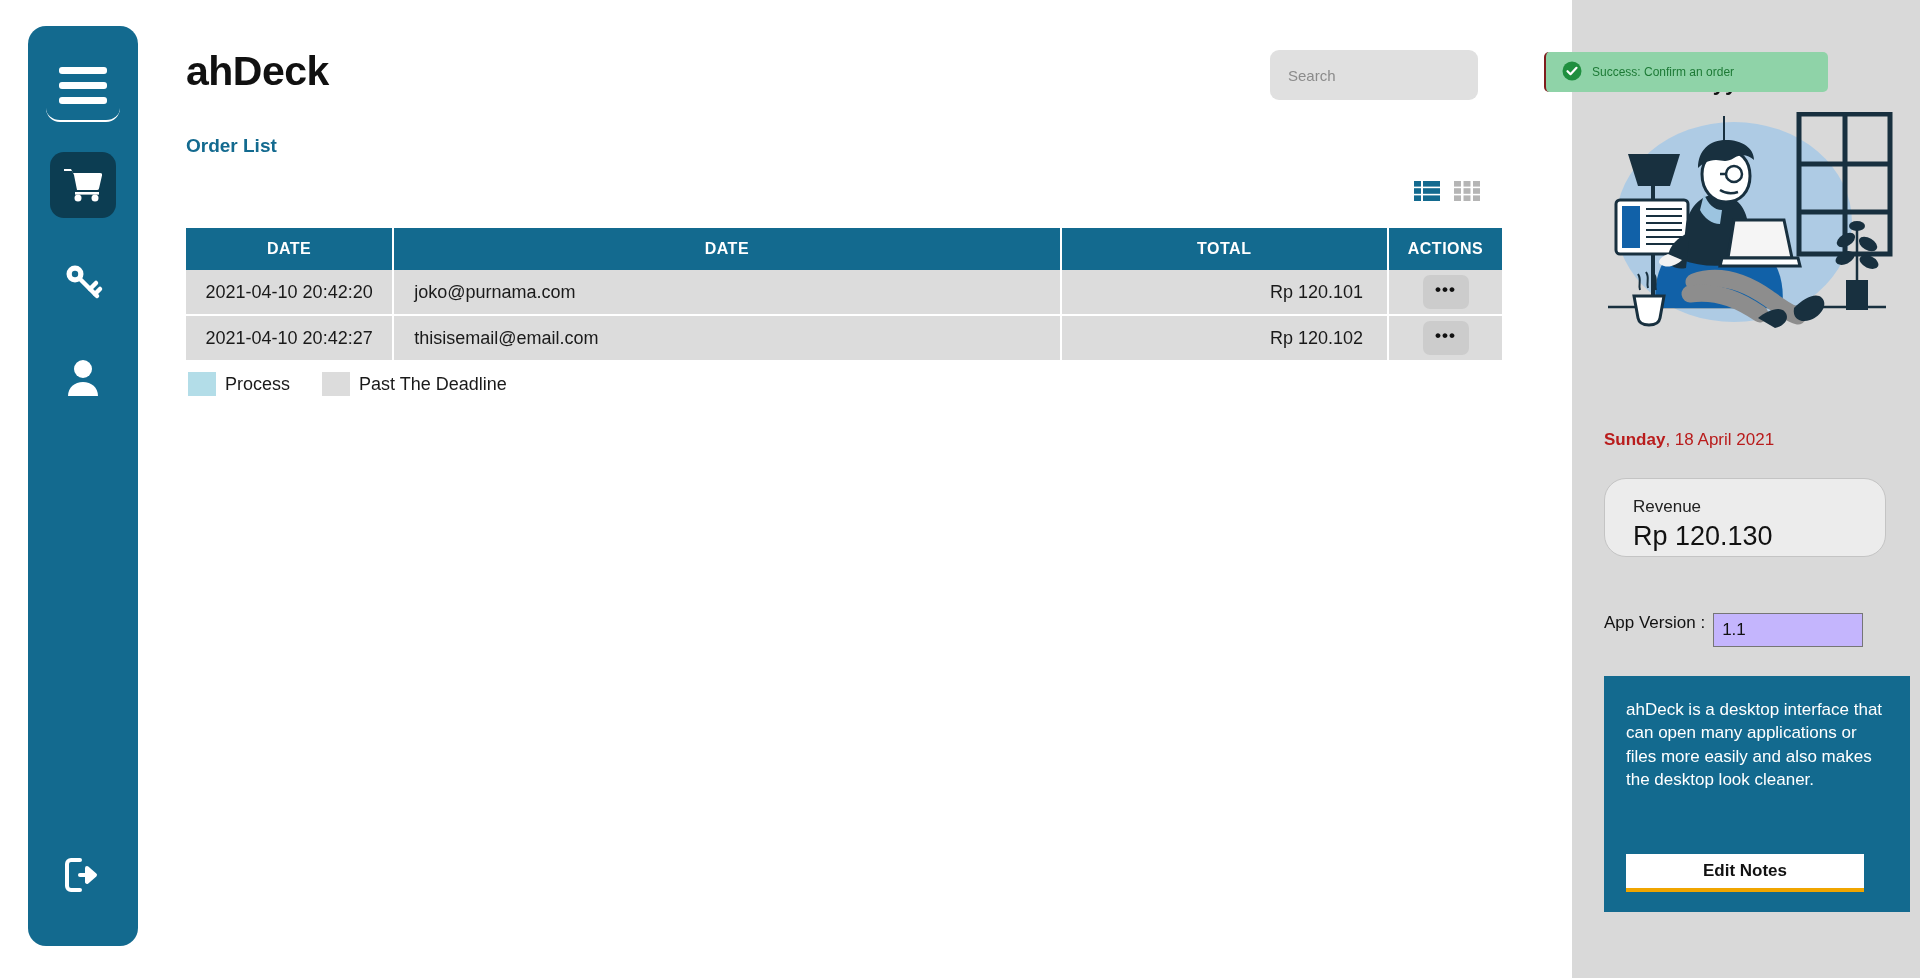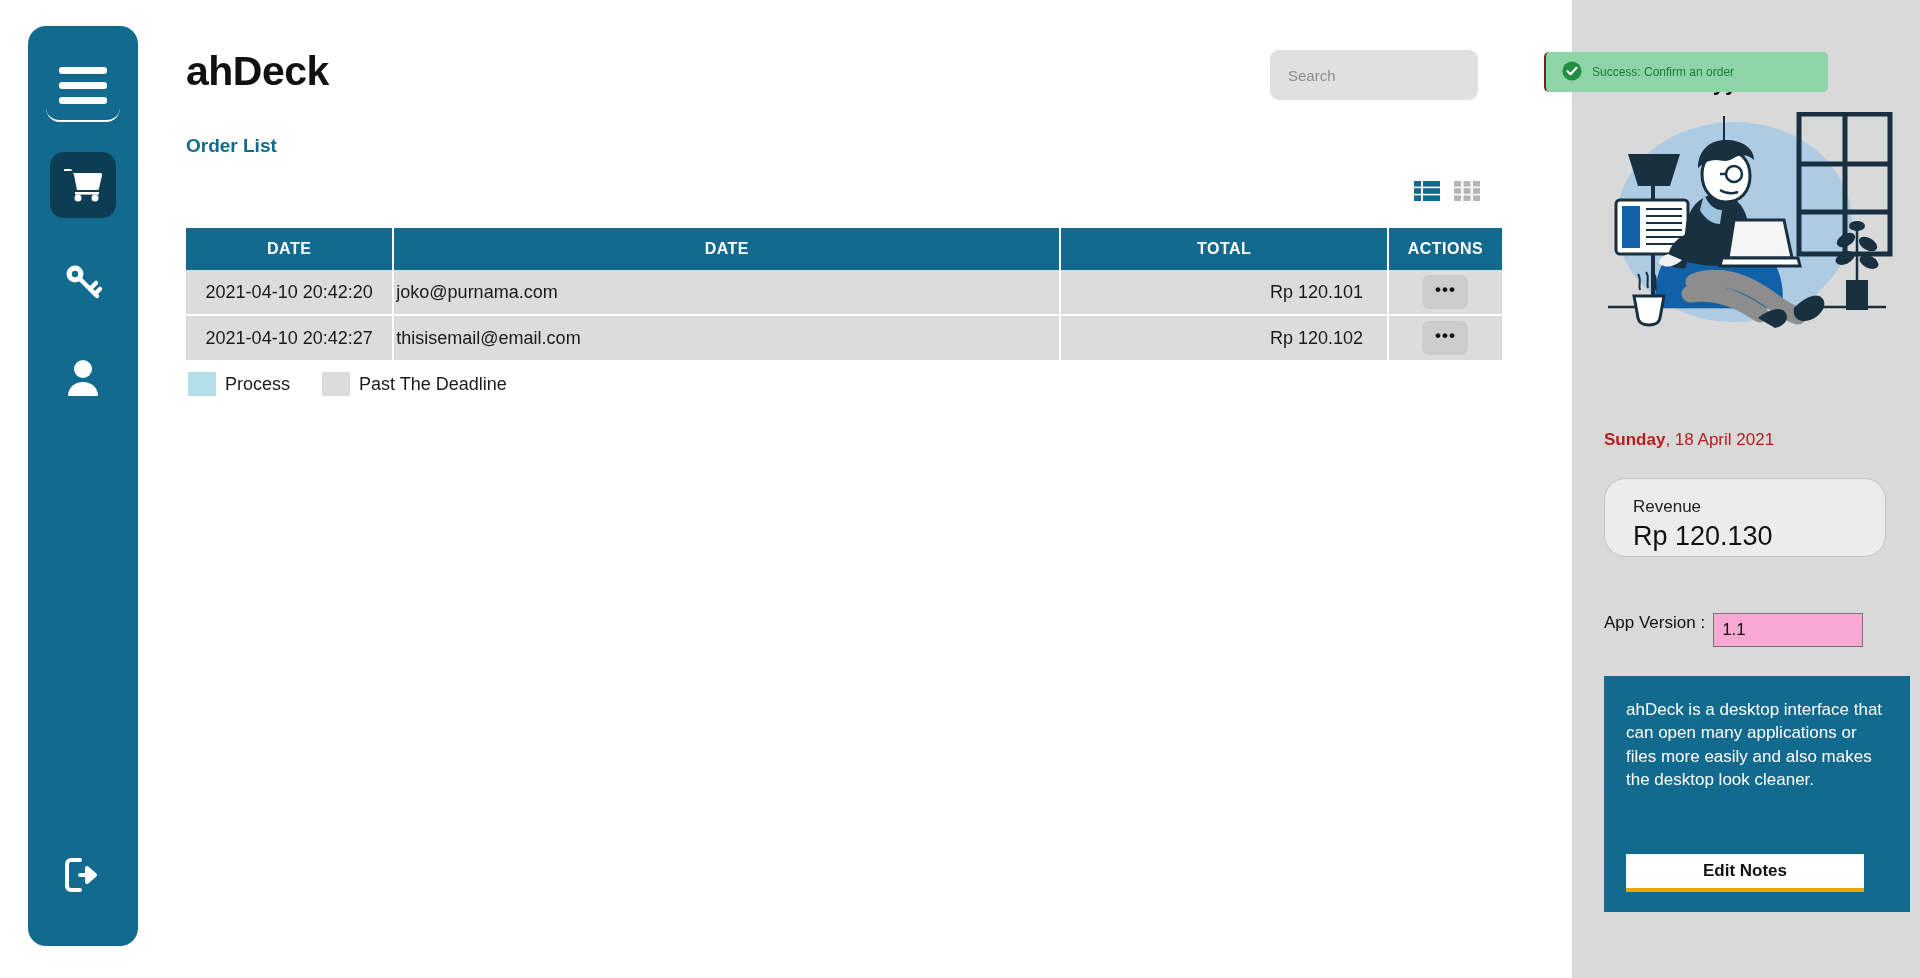--- a/index.html
+++ b/index.html
@@ -73,21 +73,21 @@
     height: 42px; text-align: center;
     border-right: 2px solid #fff;
   }
   thead th:last-child { border-right: none; }
   tbody td {
     background: #dcdcdc; height: 46px; font-size: 18px; color: #1a1a1a;
     border-right: 2px solid #fff; border-bottom: 2px solid #fff;
   }
   tbody td:last-child { border-right: none; }
   .col-date { width: 212px; text-align: center; }
-  .col-email { width: 680px; text-align: left; padding-left: 2px; }
+  .col-email { width: 680px; text-align: left; padding-left: 20px; }
   .col-total { width: 334px; text-align: right; padding-right: 24px; }
   .col-actions { width: 114px; text-align: center; }
   .dots-btn {
     width: 46px; height: 34px; background: #cccccc;
     border: none; border-radius: 7px; cursor: pointer;
     font-size: 17px; font-weight: bold; color: #111; line-height: 1;
     letter-spacing: 1px; padding: 0 0 6px 0;
     font-family: "Liberation Sans", sans-serif;
   }
 
@@ -126,21 +126,21 @@
     background: #ececec; border: 1px solid #c4c4c4; border-radius: 22px;
     padding: 18px 0 0 28px;
   }
   .revenue-label { font-size: 17px; color: #222; }
   .revenue-value { font-size: 27px; color: #111; margin-top: 4px; }
   .appver-row {
     position: absolute; left: 32px; top: 613px;
     display: flex; align-items: flex-start; gap: 8px; font-size: 17px; color: #111;
   }
   .appver-input {
-    width: 150px; height: 28px; background: #f9a8d4; border: 1px solid #767676;
+    width: 150px; height: 28px; background: #c4b5fd; border: 1px solid #767676;
     padding: 16px 8px; font-size: 17px; color: #111;
     font-family: "Liberation Sans", sans-serif;
   }
   .notes-card {
     position: absolute; left: 32px; top: 676px;
     width: 306px; height: 236px;
     background: #136a8f; padding: 22px 22px 0 22px;
   }
   .notes-text { color: #fff; font-size: 17px; line-height: 1.38; }
   .edit-notes-btn {

